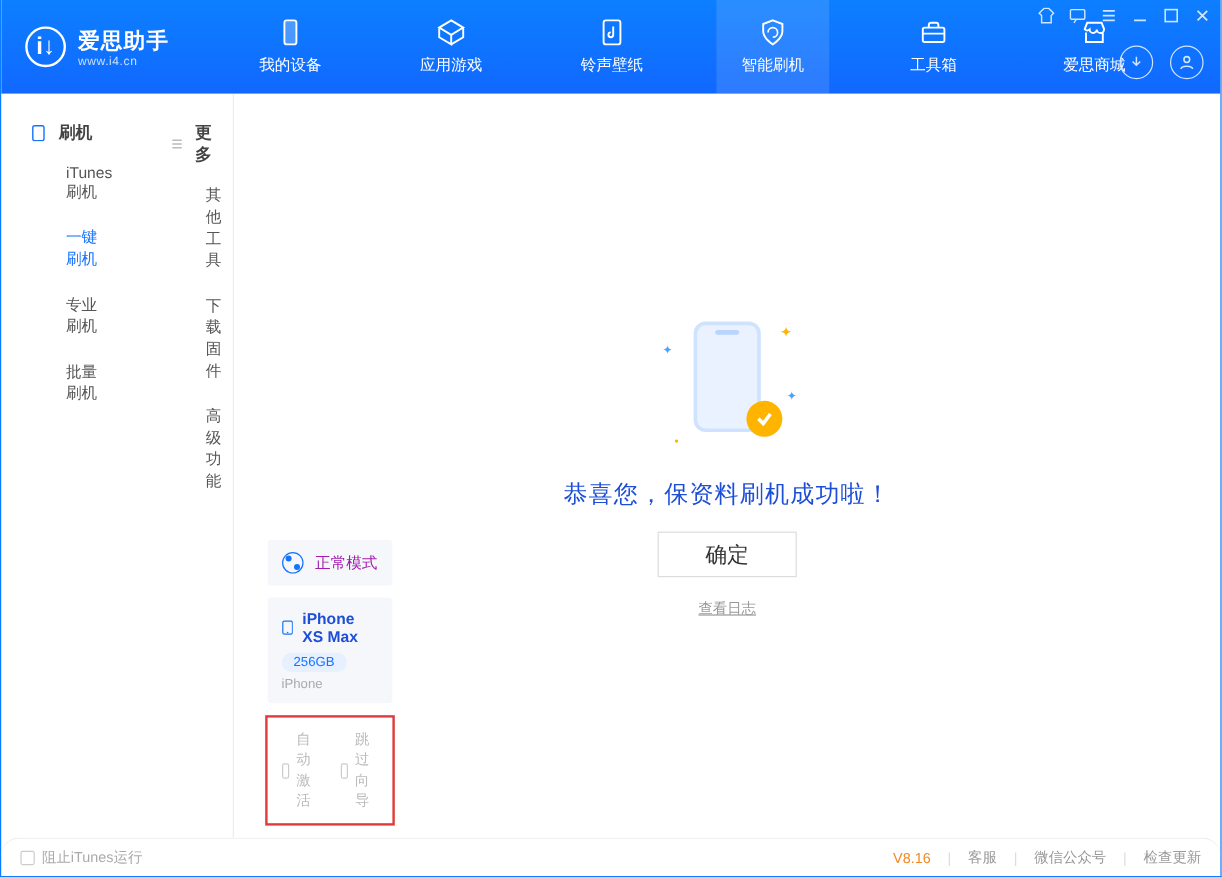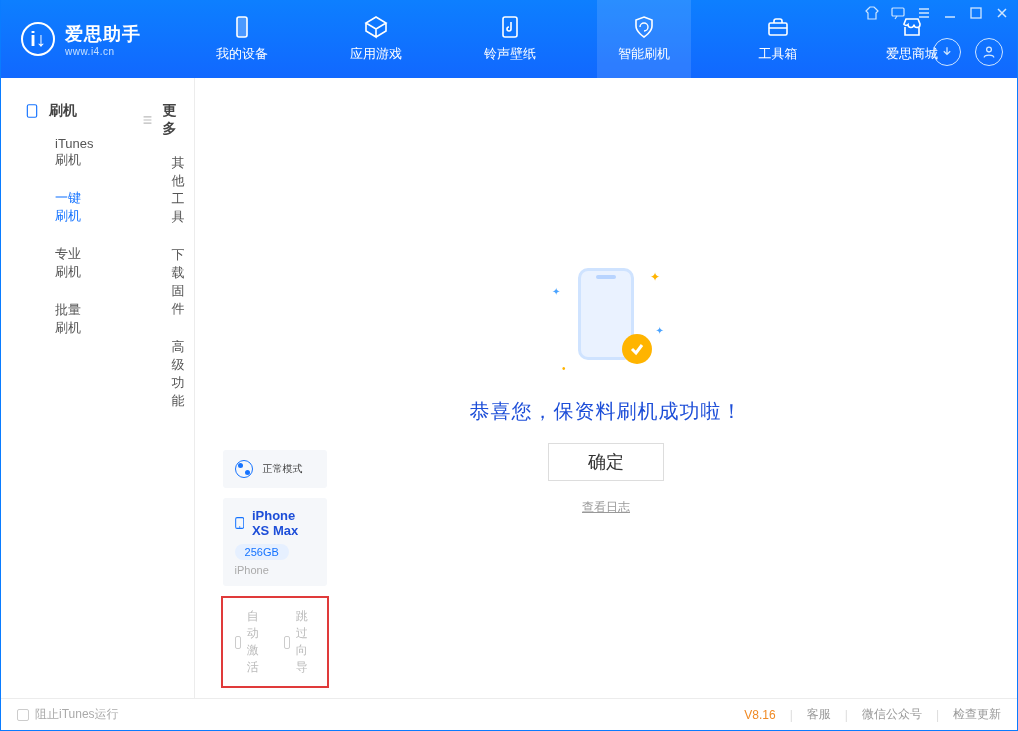--- a/index.html
+++ b/index.html
@@ -25,21 +25,21 @@
 
 .body { display: flex; height: calc(100% - 78px - 32px); }
 .sidebar { width: 194px; border-right: 1px solid #ececec; padding-top: 18px; display: flex; flex-direction: row; }
 .side-section { padding-bottom: 12px; }
 .side-head { display: flex; align-items: center; gap: 10px; padding: 6px 24px; color: #444; font-size: 14px; font-weight: 600; }
 .side-head svg { width: 14px; height: 14px; }
 .side-item { padding: 10px 24px 10px 54px; font-size: 13px; color: #555; cursor: pointer; }
 .side-item.active { color: #1573ff; }
 .side-bottom { margin-top: auto; padding: 0 14px 12px; }
 .mode-card, .device-card { background: #f5f7fa; border-radius: 3px; padding: 10px 12px; margin-bottom: 10px; }
-.mode-card { display: flex; align-items: center; gap: 10px; font-size: 10px; color: #404040; }
+.mode-card { display: flex; align-items: center; gap: 10px; font-size: 13px; color: #a21caf; }
 .mode-ic { width: 18px; height: 18px; border: 1.5px solid #1573ff; border-radius: 50%; position: relative; }
 .mode-ic::before, .mode-ic::after { content: ""; position: absolute; width: 5px; height: 5px; background: #1573ff; border-radius: 50%; }
 .mode-ic::before { top: 2px; left: 2px; }
 .mode-ic::after { bottom: 2px; right: 2px; }
 .device-card .row1 { display: flex; align-items: center; gap: 8px; color: #1d4ed8; font-weight: 700; font-size: 13px; }
 .device-card .row1 svg { width: 14px; height: 18px; }
 .device-card .cap { display: inline-block; margin-top: 6px; padding: 2px 10px; border-radius: 10px; background: #e6f0ff; color: #1573ff; font-size: 11px; }
 .device-card .sub { margin-top: 4px; font-size: 11px; color: #aaa; }
 .opt-row { border: 2px solid #e03a3a; padding: 10px 12px; display: flex; gap: 18px; font-size: 12px; color: #bbb; margin: 0 -2px -2px; }
 .chk { display: flex; align-items: center; gap: 6px; }
@@ -55,21 +55,21 @@
 .spark { position: absolute; font-size: 10px; }
 .spark.a { color: #4aa3ff; left: 6px; top: 26px; }
 .spark.b { color: #ffb400; right: 6px; top: 10px; font-size: 12px; }
 .spark.c { color: #4aa3ff; right: 2px; bottom: 44px; }
 .spark.d { color: #ffb400; left: 16px; bottom: 6px; }
 .msg { font-size: 20px; color: #1d4ed8; letter-spacing: 1px; }
 .ok-btn { width: 116px; height: 38px; border: 1px solid #ddd; background: #fff; font-size: 18px; color: #333; cursor: pointer; }
 .log-link { font-size: 12px; color: #999; text-decoration: underline; cursor: pointer; }
 
 
-.footer { height: 32px; border-top: 1px solid #ececec; display: flex; align-items: center; padding: 0 16px; font-size: 12px; color: #aaa; gap: 8px; }
+.footer { height: 32px; border-top: 1px solid #ececec; display: flex; align-items: center; padding: 0 16px; font-size: 12px; color: #aaa; gap: 8px; border-radius: 15px; }
 .footer .box { width: 12px; height: 12px; border: 1px solid #ccc; }
 .footer .right { margin-left: auto; display: flex; align-items: center; gap: 14px; }
 .footer .sep { color: #ddd; }
 .footer .link { cursor: pointer; color: #999; }
 </style>
 </head>
 <body>
 
 <div class="window">
 

